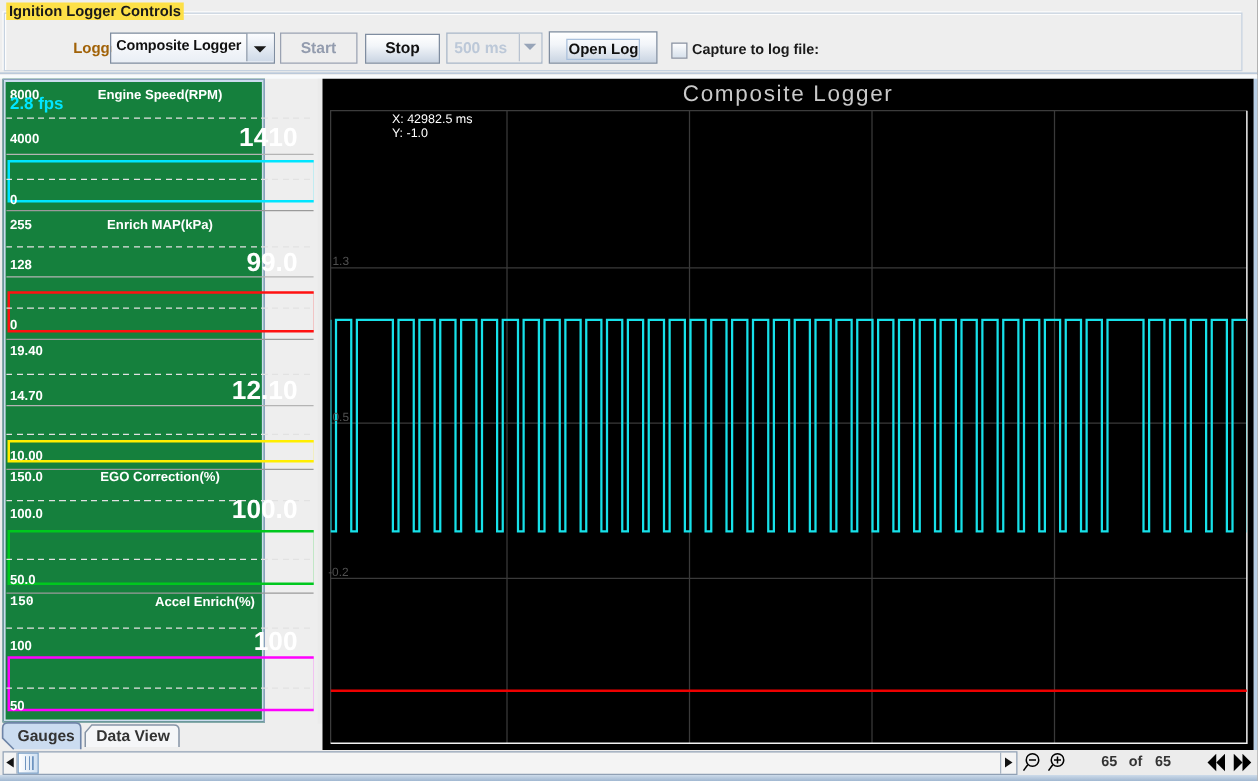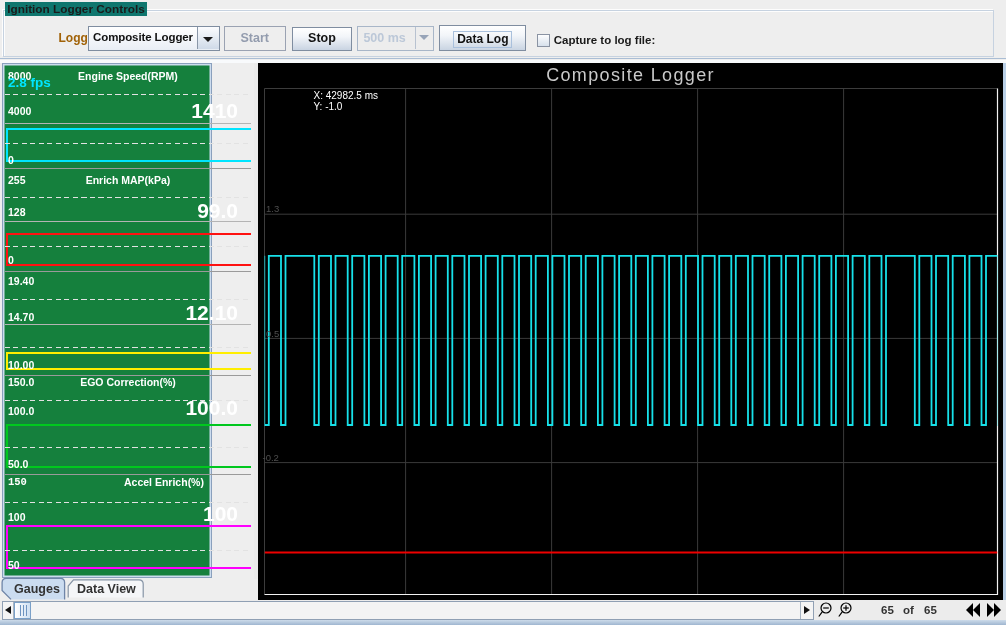--- a/index.html
+++ b/index.html
@@ -6,21 +6,21 @@
 .hline { position:absolute; left:0; width:246px; }
 .glab { position:absolute; font-size:10.5px; font-weight:bold; color:#fff; line-height:12px; }
 .gname { position:absolute; left:0; width:246px; text-align:center; font-size:10.5px; font-weight:bold; color:#fff; line-height:12px; }
 .gbig { position:absolute; right:13px; font-size:21px; font-weight:bold; color:#fff; line-height:21px; }
 .gbox { position:absolute; left:0.5px; width:247px; border:2px solid; }
 .btn { position:absolute; border:1.5px solid #7f8da0; background:linear-gradient(#ffffff,#f2f5f9 40%,#c9d4e2); text-align:center; font-weight:bold; font-size:12.5px; color:#111; }
 </style></head>
 <body>
 
 <div class="abs" style="left:2.5px;top:9.5px;width:991px;height:47px;border:1px solid #c6d2e0;box-shadow:1px 1px 0 #fdfdfd inset, -1px -1px 0 #fdfdfd;"></div>
-<div class="abs" style="left:5.2px;top:1.5px;background:#0f766e;padding:0 2px;font-size:11.8px;font-weight:bold;color:#1a1a1a;">Ignition Logger Controls</div>
+<div class="abs" style="left:5.2px;top:1.5px;background:#fde047;padding:0 2px;font-size:11.8px;font-weight:bold;color:#1a1a1a;">Ignition Logger Controls</div>
 <div class="abs" style="left:11.5px;top:31px;font-size:12px;font-weight:bold;color:#a16207;padding-left:47px;">Logger Type:</div>
 
 <div class="abs" style="left:88px;top:26px;width:131.5px;height:25px;border:1.5px solid #7f8da0;background:linear-gradient(#ffffff,#e9eef5);">
   <div class="abs" style="left:4px;top:4px;font-size:11.5px;font-weight:bold;color:#111;letter-spacing:-0.1px;">Composite Logger</div>
   <div class="abs" style="right:0;top:0;width:22px;height:22px;border-left:1.5px solid #8a97a8;background:linear-gradient(#fbfcfe,#cfdae8);">
     <div style="position:absolute;left:5px;top:9.5px;width:0;height:0;border-left:5.5px solid transparent;border-right:5.5px solid transparent;border-top:5.5px solid #1a1a1a;"></div>
   </div>
 </div>
 
 <div class="abs" style="left:224px;top:26px;width:61.5px;height:24.5px;border:1px solid #9aa2b2;background:#eeeeee;text-align:center;line-height:22.5px;font-size:12.5px;font-weight:bold;color:#939cae;">Start</div>
@@ -28,21 +28,21 @@
 <div class="btn" style="left:292px;top:26.5px;width:60px;height:24.5px;line-height:21.5px;">Stop</div>
 
 <div class="abs" style="left:357.4px;top:26px;width:76.3px;height:24.5px;border:1.5px solid #a8b6c8;background:#ededed;">
   <div class="abs" style="left:5px;top:4px;font-size:12.5px;font-weight:bold;color:#bcc8d8;">500 ms</div>
   <div class="abs" style="right:0;top:0;width:18px;height:21.5px;border-left:1.5px solid #b8c2d0;background:#ededed;">
     <div style="position:absolute;left:3.5px;top:8px;width:0;height:0;border-left:5px solid transparent;border-right:5px solid transparent;border-top:5px solid #97a4b8;"></div>
   </div>
 </div>
 
 <div class="btn" style="left:439.3px;top:25.4px;width:87px;height:25.6px;">
-  <div style="position:absolute;left:13px;top:4.5px;width:59px;height:17px;border:1px solid #a9c0dc;line-height:15.5px;font-size:12px;white-space:nowrap;">Data Log</div>
+  <div style="position:absolute;left:13px;top:4.5px;width:59px;height:17px;border:1px solid #a9c0dc;line-height:15.5px;font-size:12px;white-space:nowrap;">Open Log</div>
 </div>
 
 <div class="abs" style="left:536.5px;top:33.5px;width:13.5px;height:13.5px;border:1.5px solid #8a93a3;background:linear-gradient(#fdfdfe,#d7e1ec);"></div>
 <div class="abs" style="left:553.7px;top:33.5px;font-size:11.5px;font-weight:bold;color:#1a1a1a;">Capture to log file:</div>
 
 <div class="abs" style="left:0;top:58.2px;width:1006px;height:1.3px;background:#aabdd4;"></div>
 <div class="abs" style="left:0;top:59.5px;width:1006px;height:3px;background:#f8fafc;"></div>
 
 <div class="abs" style="left:1.5px;top:62.5px;width:210px;height:515.5px;background:#15803d;border:1.5px solid #8aa0bd;box-shadow:inset 0 0 0 1.5px #ccdcee;padding-left:40px;">
 <div class="abs" style="left:2.5px;top:2.5px;width:246px;height:509.5px;overflow:hidden;">

